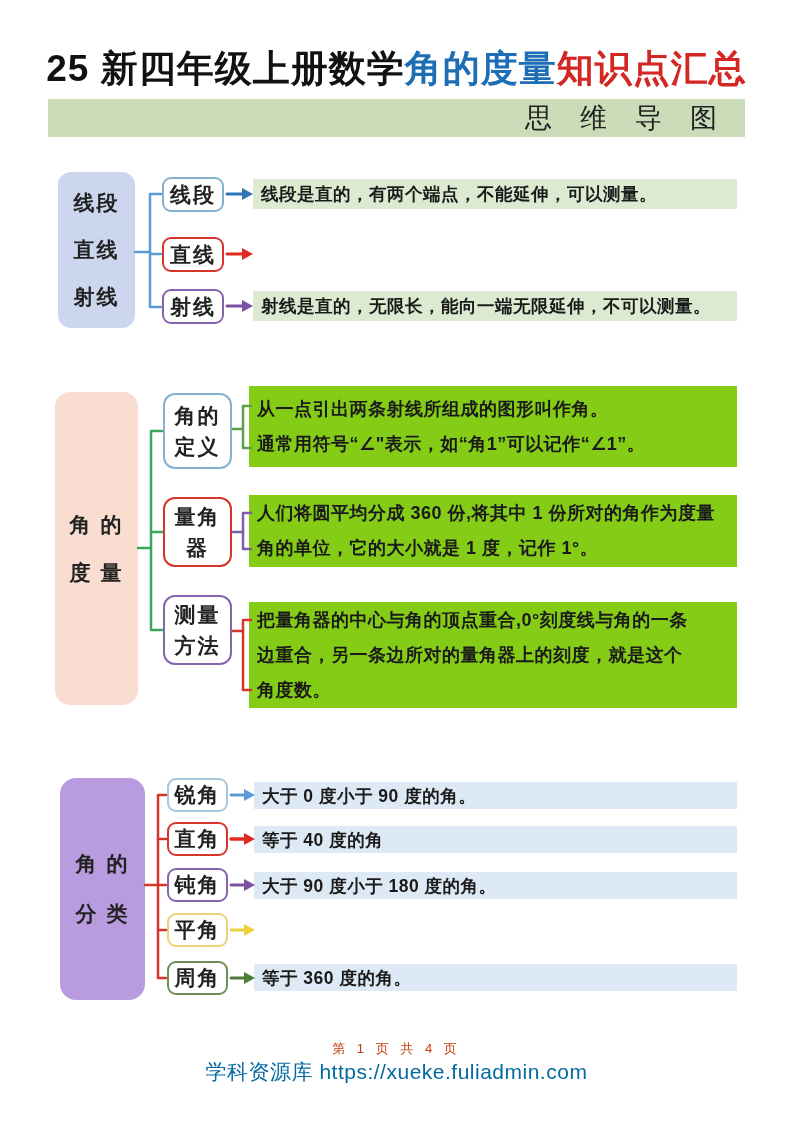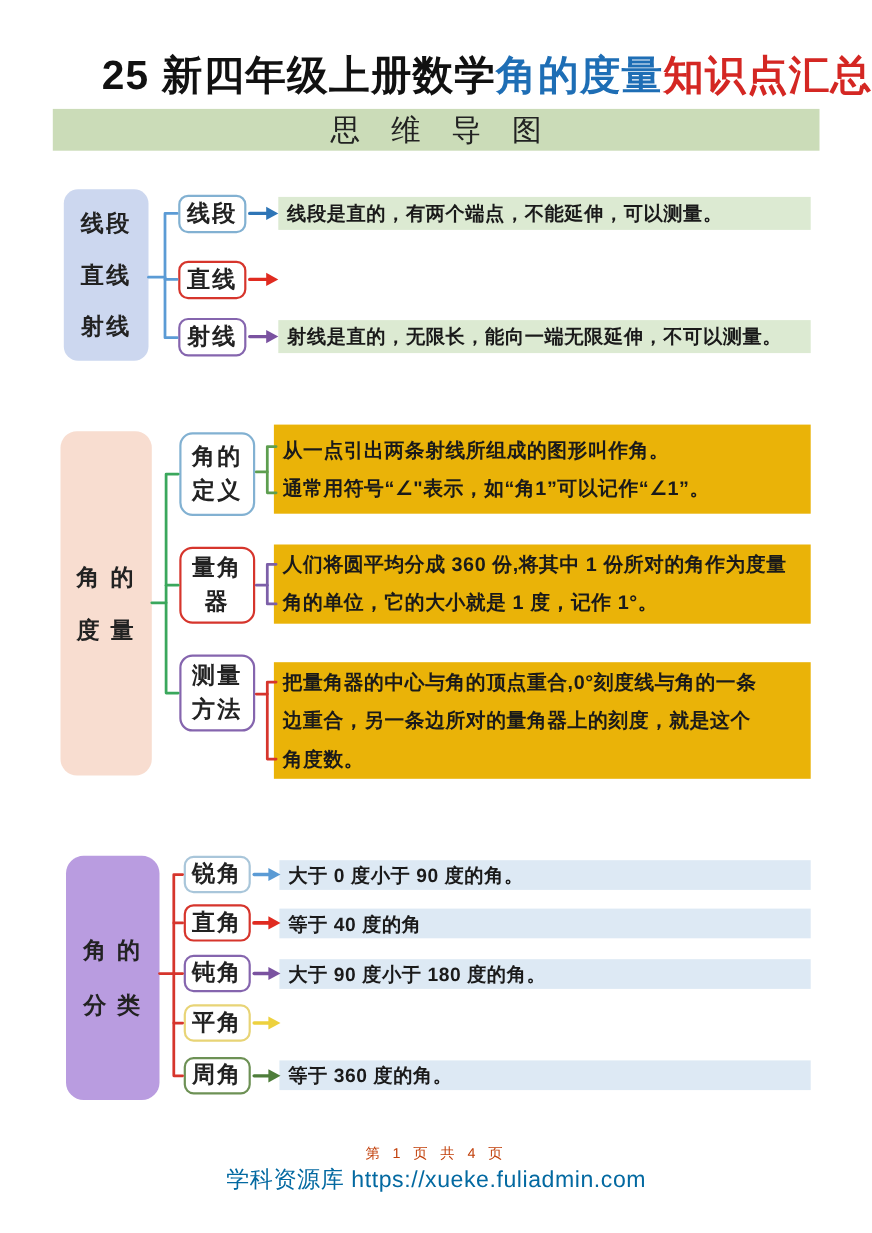--- a/index.html
+++ b/index.html
@@ -4,29 +4,29 @@
 <style>
   * { margin:0; padding:0; box-sizing:border-box; }
   html,body { background:#ffffff; }
   body { font-family:"Liberation Sans","DejaVu Sans",sans-serif; }
   .page {
     position:relative; width:793px; height:1121px; margin:0 auto;
     background:#ffffff; overflow:hidden;
   }
   
   .title {
-    position:absolute; left:0; top:44px; width:100%; text-align:right;
+    position:absolute; left:0; top:44px; width:100%; text-align:center;
     font-size:37px; font-weight:bold; letter-spacing:1px; color:#111;
     white-space:nowrap;
   }
   .title .t-blue { color:#1e6eb5; }
   .title .t-red  { color:#d42723; }
   .banner {
     position:absolute; left:48px; top:99px; width:697px; height:38px;
-    background:#cbdcb8; display:flex; align-items:center; justify-content:center;
+    background:#cbdcb8; display:flex; align-items:center; justify-content:flex-end;
     font-size:27px; font-weight:500; color:#222;
     letter-spacing:28px; padding-left:28px;
   }
   
   .topic {
     position:absolute; display:flex; flex-direction:column;
     align-items:center; justify-content:center;
     font-size:21px; font-weight:600; color:#222; letter-spacing:2px;
   }
   .topic div { white-space:nowrap; }
@@ -46,21 +46,21 @@
   .block {
     position:absolute; display:flex; flex-direction:column; justify-content:center;
     font-size:18px; font-weight:600; color:#1a1a1a;
     padding-left:8px; letter-spacing:0.5px;
   }
   .block div { line-height:35px; white-space:nowrap; }
   
   .s1-topic { background:#ccd7ef; border-radius:13px; }
   .s1-bar   { background:#dcead2; }
   .s2-topic { background:#f8ddd0; border-radius:15px; }
-  .s2-block { background:#eab308; }
+  .s2-block { background:#84cc16; }
   .s3-topic { background:#b99ce0; border-radius:16px; }
   .s3-bar   { background:#dde9f4; }
   .bd-blue   { border-color:#82b1d2; }
   .bd-ltblue { border-color:#a9c6da; }
   .bd-red    { border-color:#d6352c; }
   .bd-purple { border-color:#8565ae; }
   .bd-yellow { border-color:#e8d476; }
   .bd-green  { border-color:#6d9155; }
   
   .connectors {

